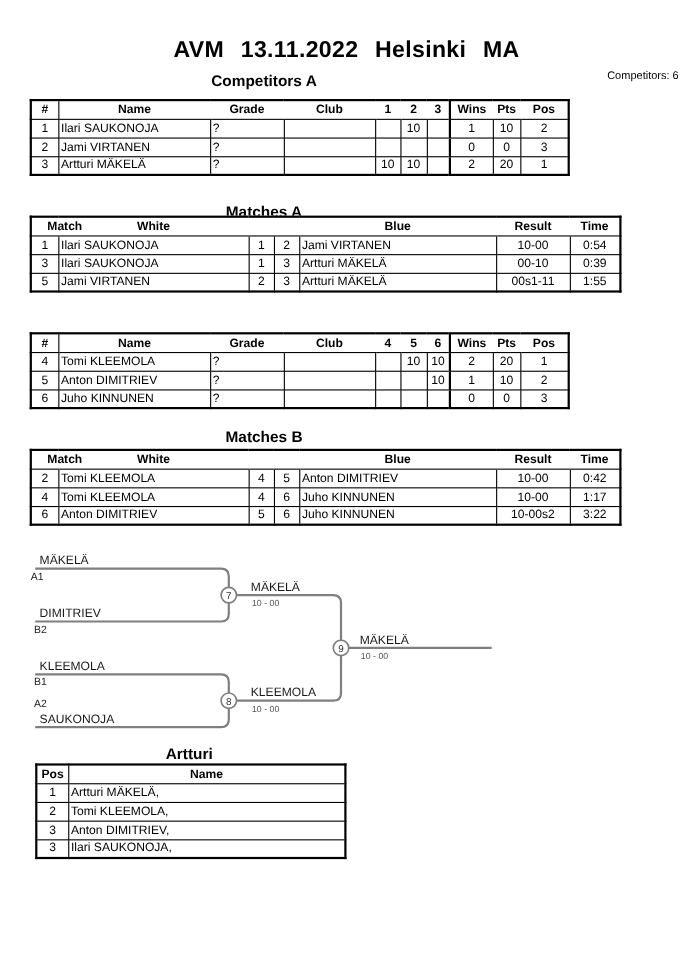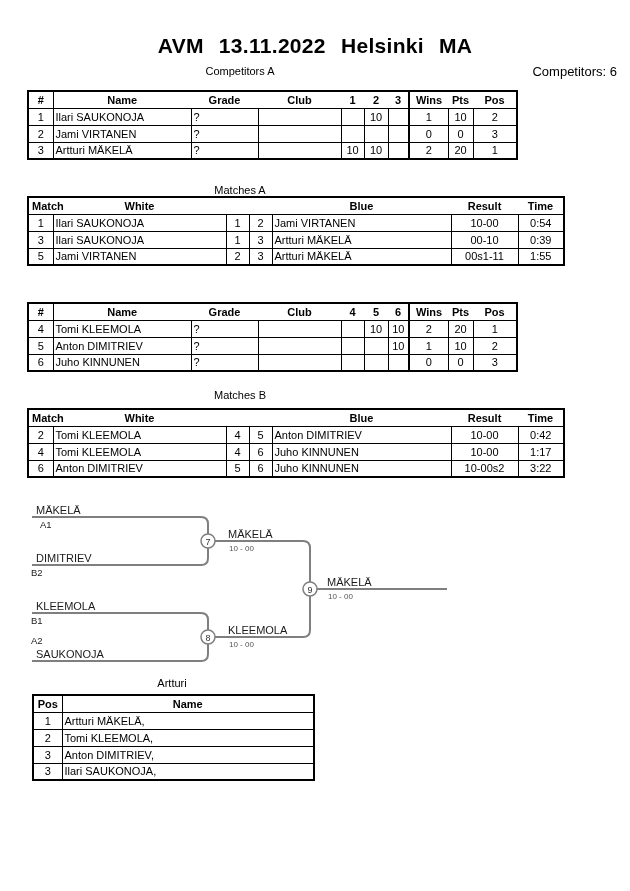--- a/index.html
+++ b/index.html
@@ -3,34 +3,34 @@
 <meta charset="utf-8">
 <style>
   * { box-sizing: border-box; }
   html,body { margin:0; padding:0; background:#fff; }
   .page { position:relative; width:630px; height:891px; overflow:hidden;
           font-family:"Liberation Sans", sans-serif; color:#000; background:#fff; }
 
   .main-title { position:absolute; top:34px; left:0; width:630px; text-align:center;
                 font-size:21px; font-weight:bold; word-spacing:9px; letter-spacing:.3px; }
   .count-label { position:absolute; top:64px; left:480px; width:137px; text-align:right;
-                 font-size:13px; }
+                 font-size:10px; }
   .sec-title { position:absolute; left:0; width:480px; text-align:center;
-               font-size:11px; font-weight:normal; }
+               font-size:14px; font-weight:bold; }
   .sec-title.results-t { width:344px; }
 
   table { position:absolute; border-collapse:collapse; table-layout:fixed;
           font-size:11px; border:2px solid #000; background:#fff; }
   th,td { height:17px; white-space:nowrap; padding:0 2px; overflow:visible; }
   td { border:1px solid #000; }
   th { border:0 solid #000; border-bottom:1px solid #000; border-top:1px solid #000;
        font-weight:bold; text-align:center; }
   .comp th.h-hash { border-right:1px solid #000; }
   th.h-wins, td.b-wins { border-left:2px solid #000; }
-  th.h-match { text-align:center; padding-left:3px; }
+  th.h-match { text-align:center; padding-left:14px; }
   td.c { text-align:center; padding:0 1px; }
   td.l { text-align:left; padding-left:2px; }
 
   
   .bk-name  { position:absolute; font-size:11px; color:#1a1a1a; }
   .bk-seed  { position:absolute; font-size:9.5px; color:#1a1a1a; }
   .bk-score { position:absolute; font-size:8px; color:#555; }
   .bracket-svg { position:absolute; left:0; top:495px; }
 </style>
 </head>
@@ -293,21 +293,21 @@
       <circle cx="208" cy="46" r="7" fill="#fff" stroke="#7f7f7f" stroke-width="1.5"></circle>
       <text x="208" y="49.5" text-anchor="middle" font-size="9" fill="#333" font-family="Liberation Sans, sans-serif">7</text>
       <circle cx="208" cy="142" r="7" fill="#fff" stroke="#7f7f7f" stroke-width="1.5"></circle>
       <text x="208" y="145.5" text-anchor="middle" font-size="9" fill="#333" font-family="Liberation Sans, sans-serif">8</text>
       <circle cx="310" cy="94" r="7" fill="#fff" stroke="#7f7f7f" stroke-width="1.5"></circle>
       <text x="310" y="97.5" text-anchor="middle" font-size="9" fill="#333" font-family="Liberation Sans, sans-serif">9</text>
     </g>
   </svg>
 
   <div class="bk-name" style="left:36px; top:504px">MÄKELÄ</div>
-  <div class="bk-seed" style="left:40px; top:519px">A1</div>
+  <div class="bk-seed" style="left:28px; top:519px">A1</div>
   <div class="bk-name" style="left:36px; top:552px">DIMITRIEV</div>
   <div class="bk-seed" style="left:31px; top:567px">B2</div>
   <div class="bk-name" style="left:36px; top:600px">KLEEMOLA</div>
   <div class="bk-seed" style="left:31px; top:615px">B1</div>
   <div class="bk-name" style="left:36px; top:648px">SAUKONOJA</div>
   <div class="bk-seed" style="left:31px; top:635px">A2</div>
 
   <div class="bk-name" style="left:228px; top:528px">MÄKELÄ</div>
   <div class="bk-score" style="left:229px; top:544px">10 - 00</div>
   <div class="bk-name" style="left:228px; top:624px">KLEEMOLA</div>

